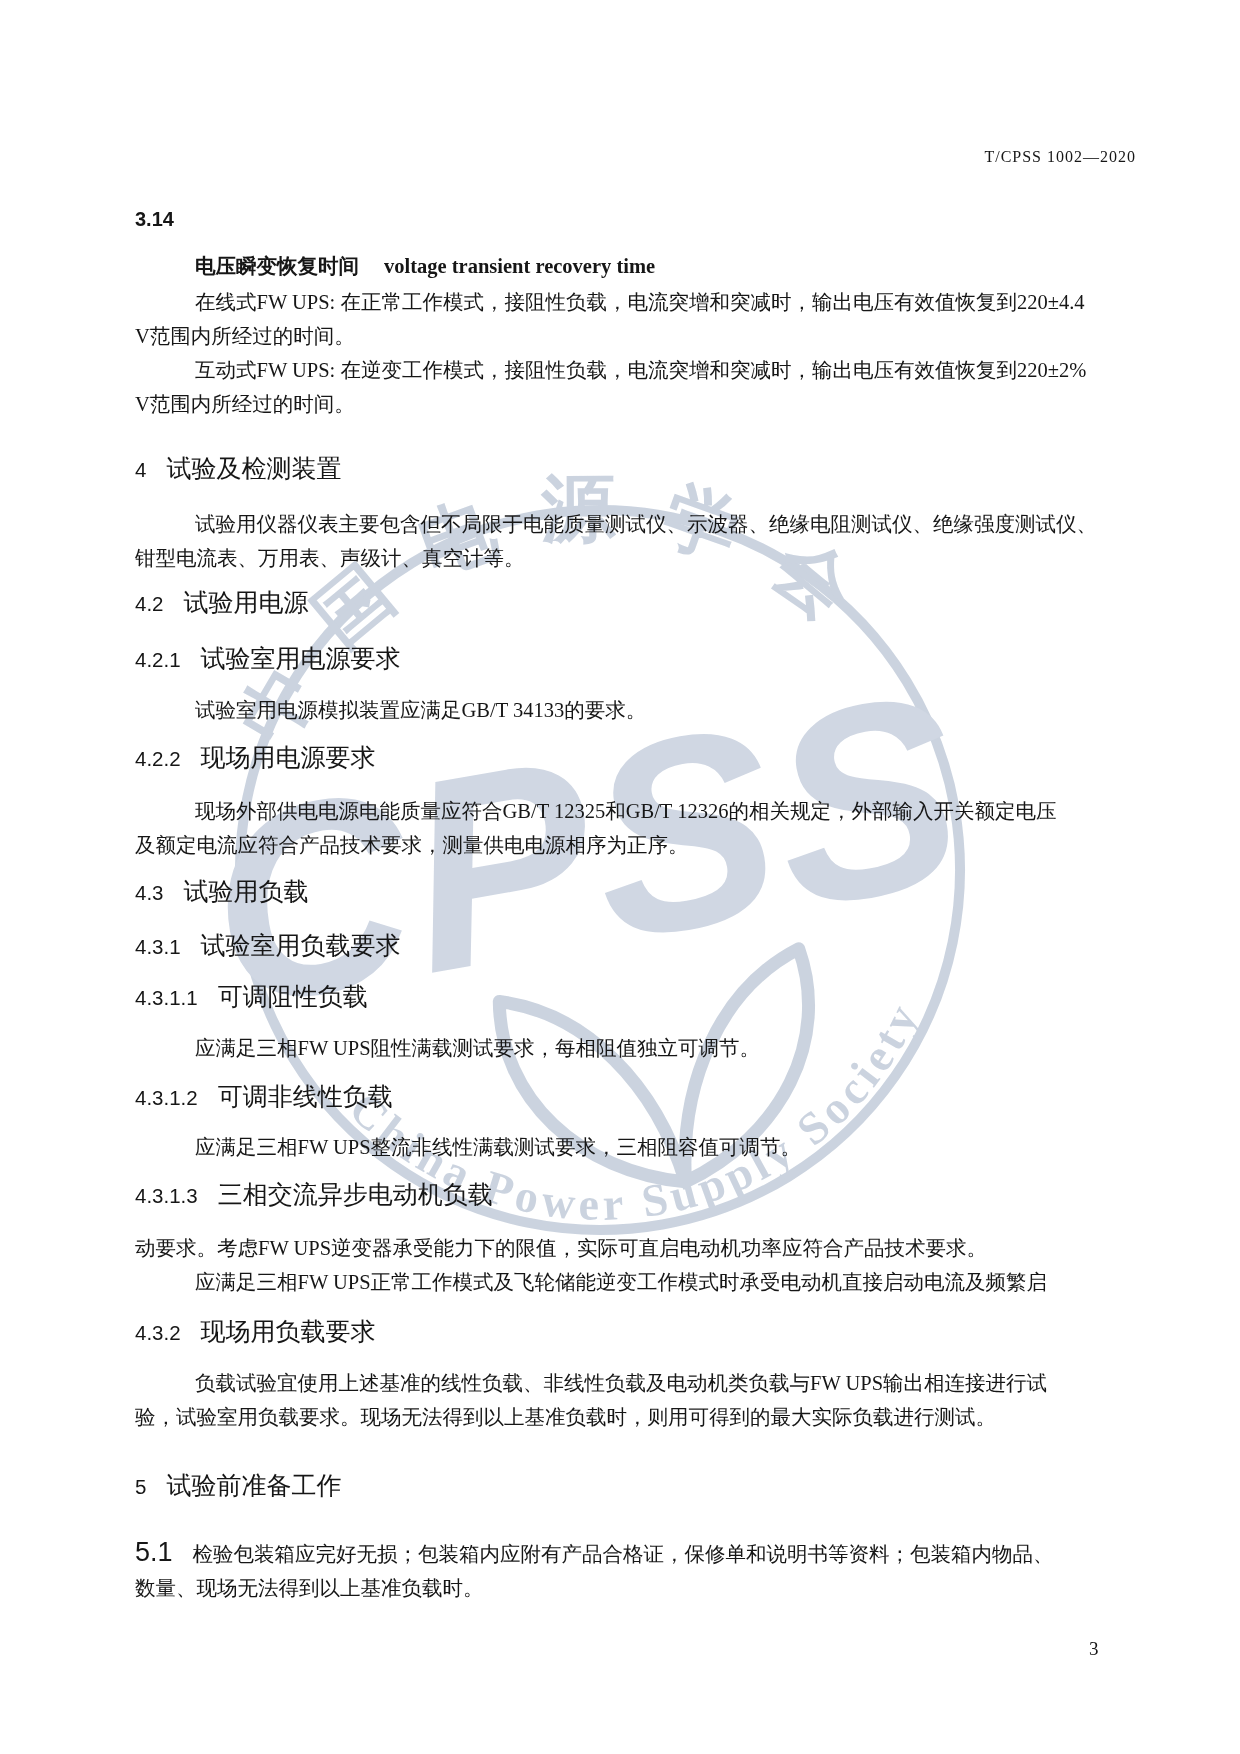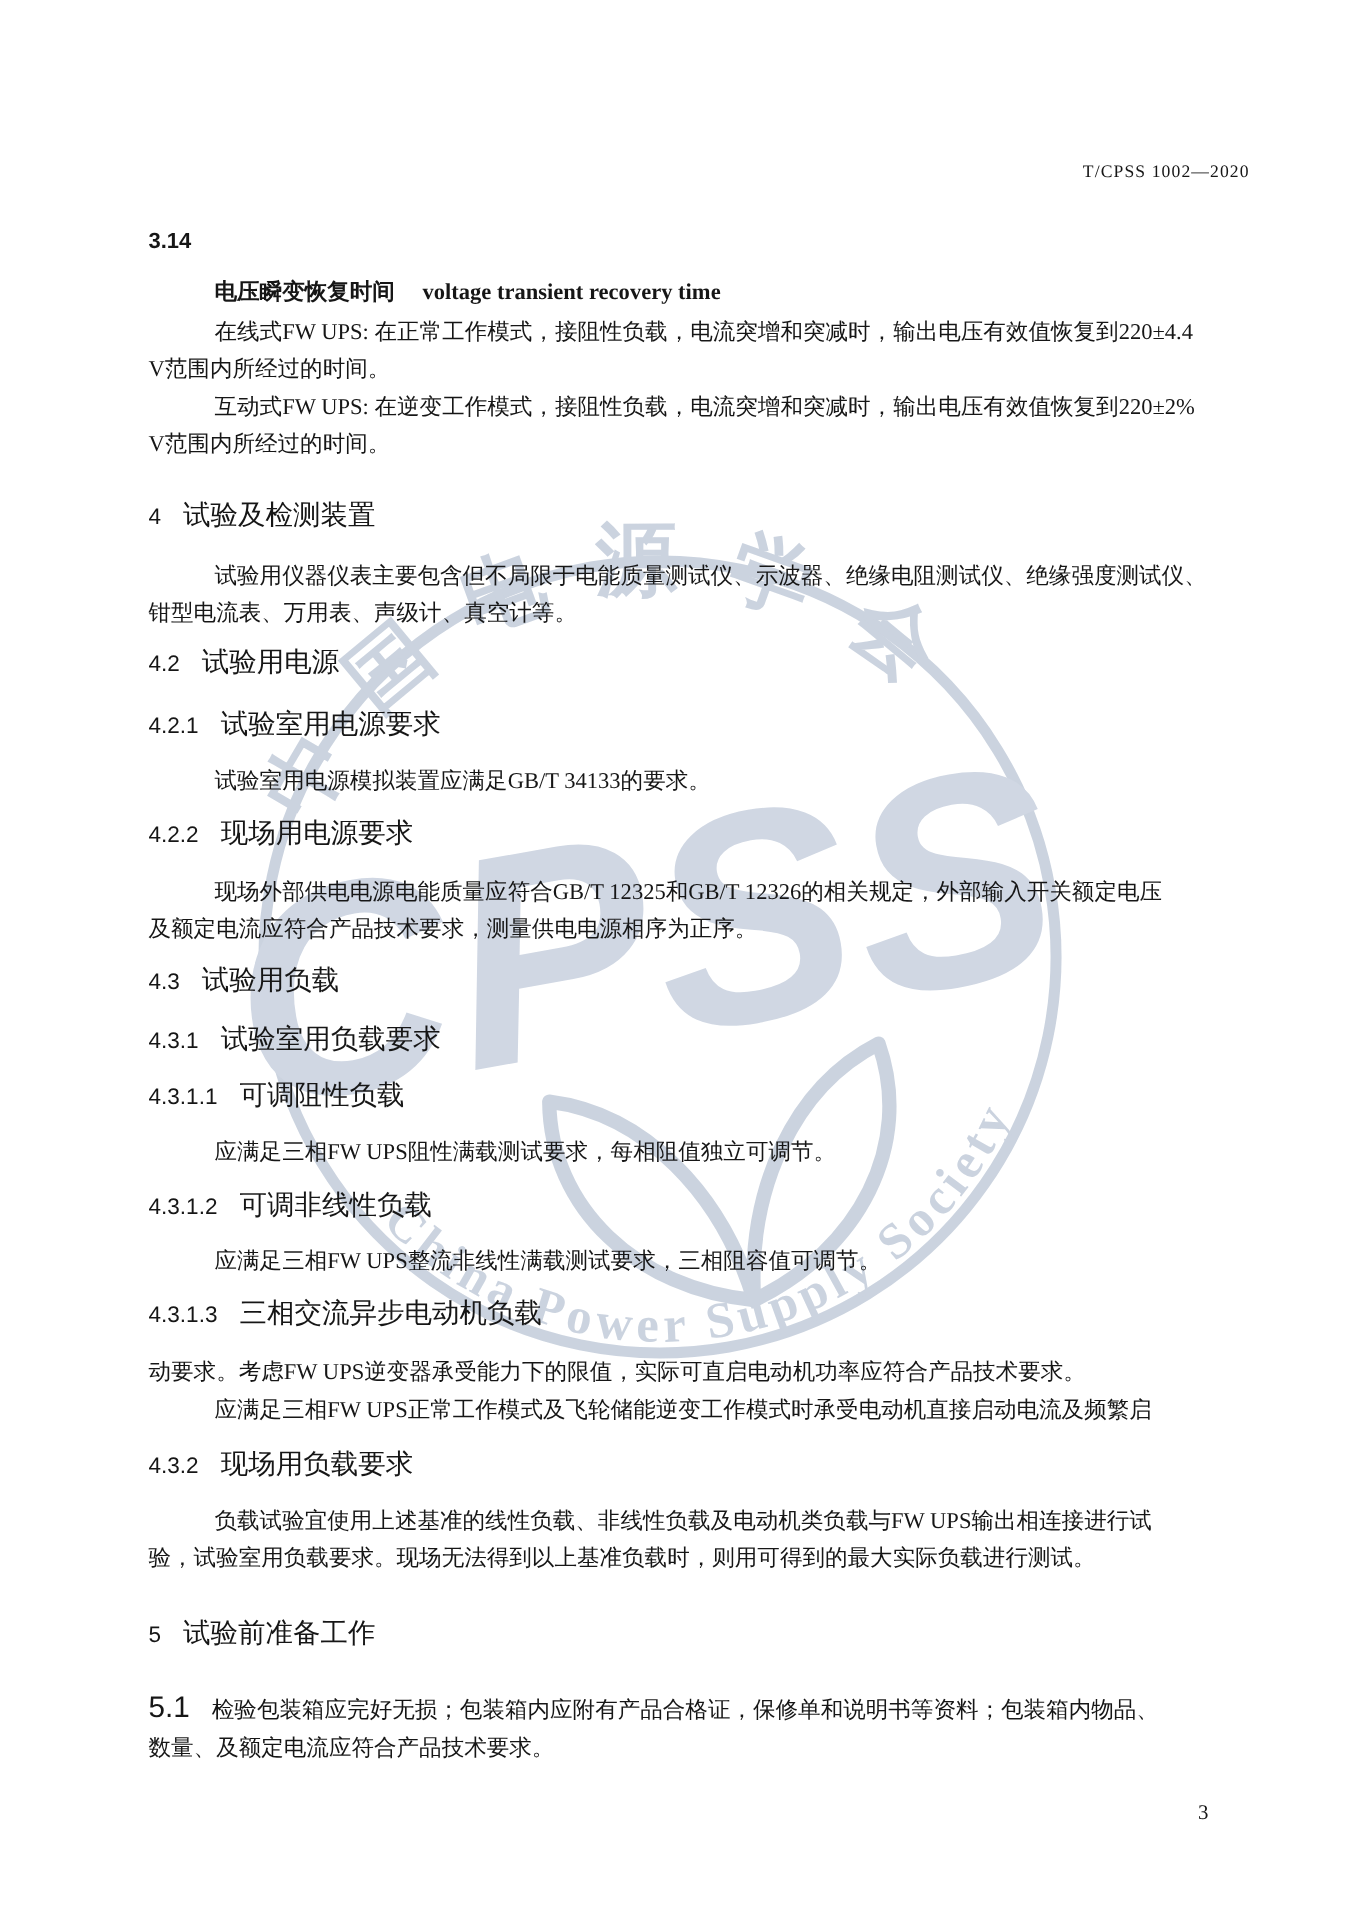--- a/index.html
+++ b/index.html
@@ -212,20 +212,20 @@
     </div>
 
     <div class="hd mt34">
       <span class="hnum">5</span><span class="htitle">试验前准备工作</span>
     </div>
 
     <div class="para mt29">
       <div class="line">
         <span class="pnum">5.1</span><span>检验包装箱应完好无损；包装箱内应附有产品合格证，保修单和说明书等资料；包装箱内物品、</span>
       </div>
-      <div class="line">数量、及额定电流应符合产品技术要求。</div>
+      <div class="line">数量、现场无法得到以上基准负载时。</div>
     </div>
 
   </div>
 
   <div class="page-num">3</div>
 
 </div>
 
 </body></html>

